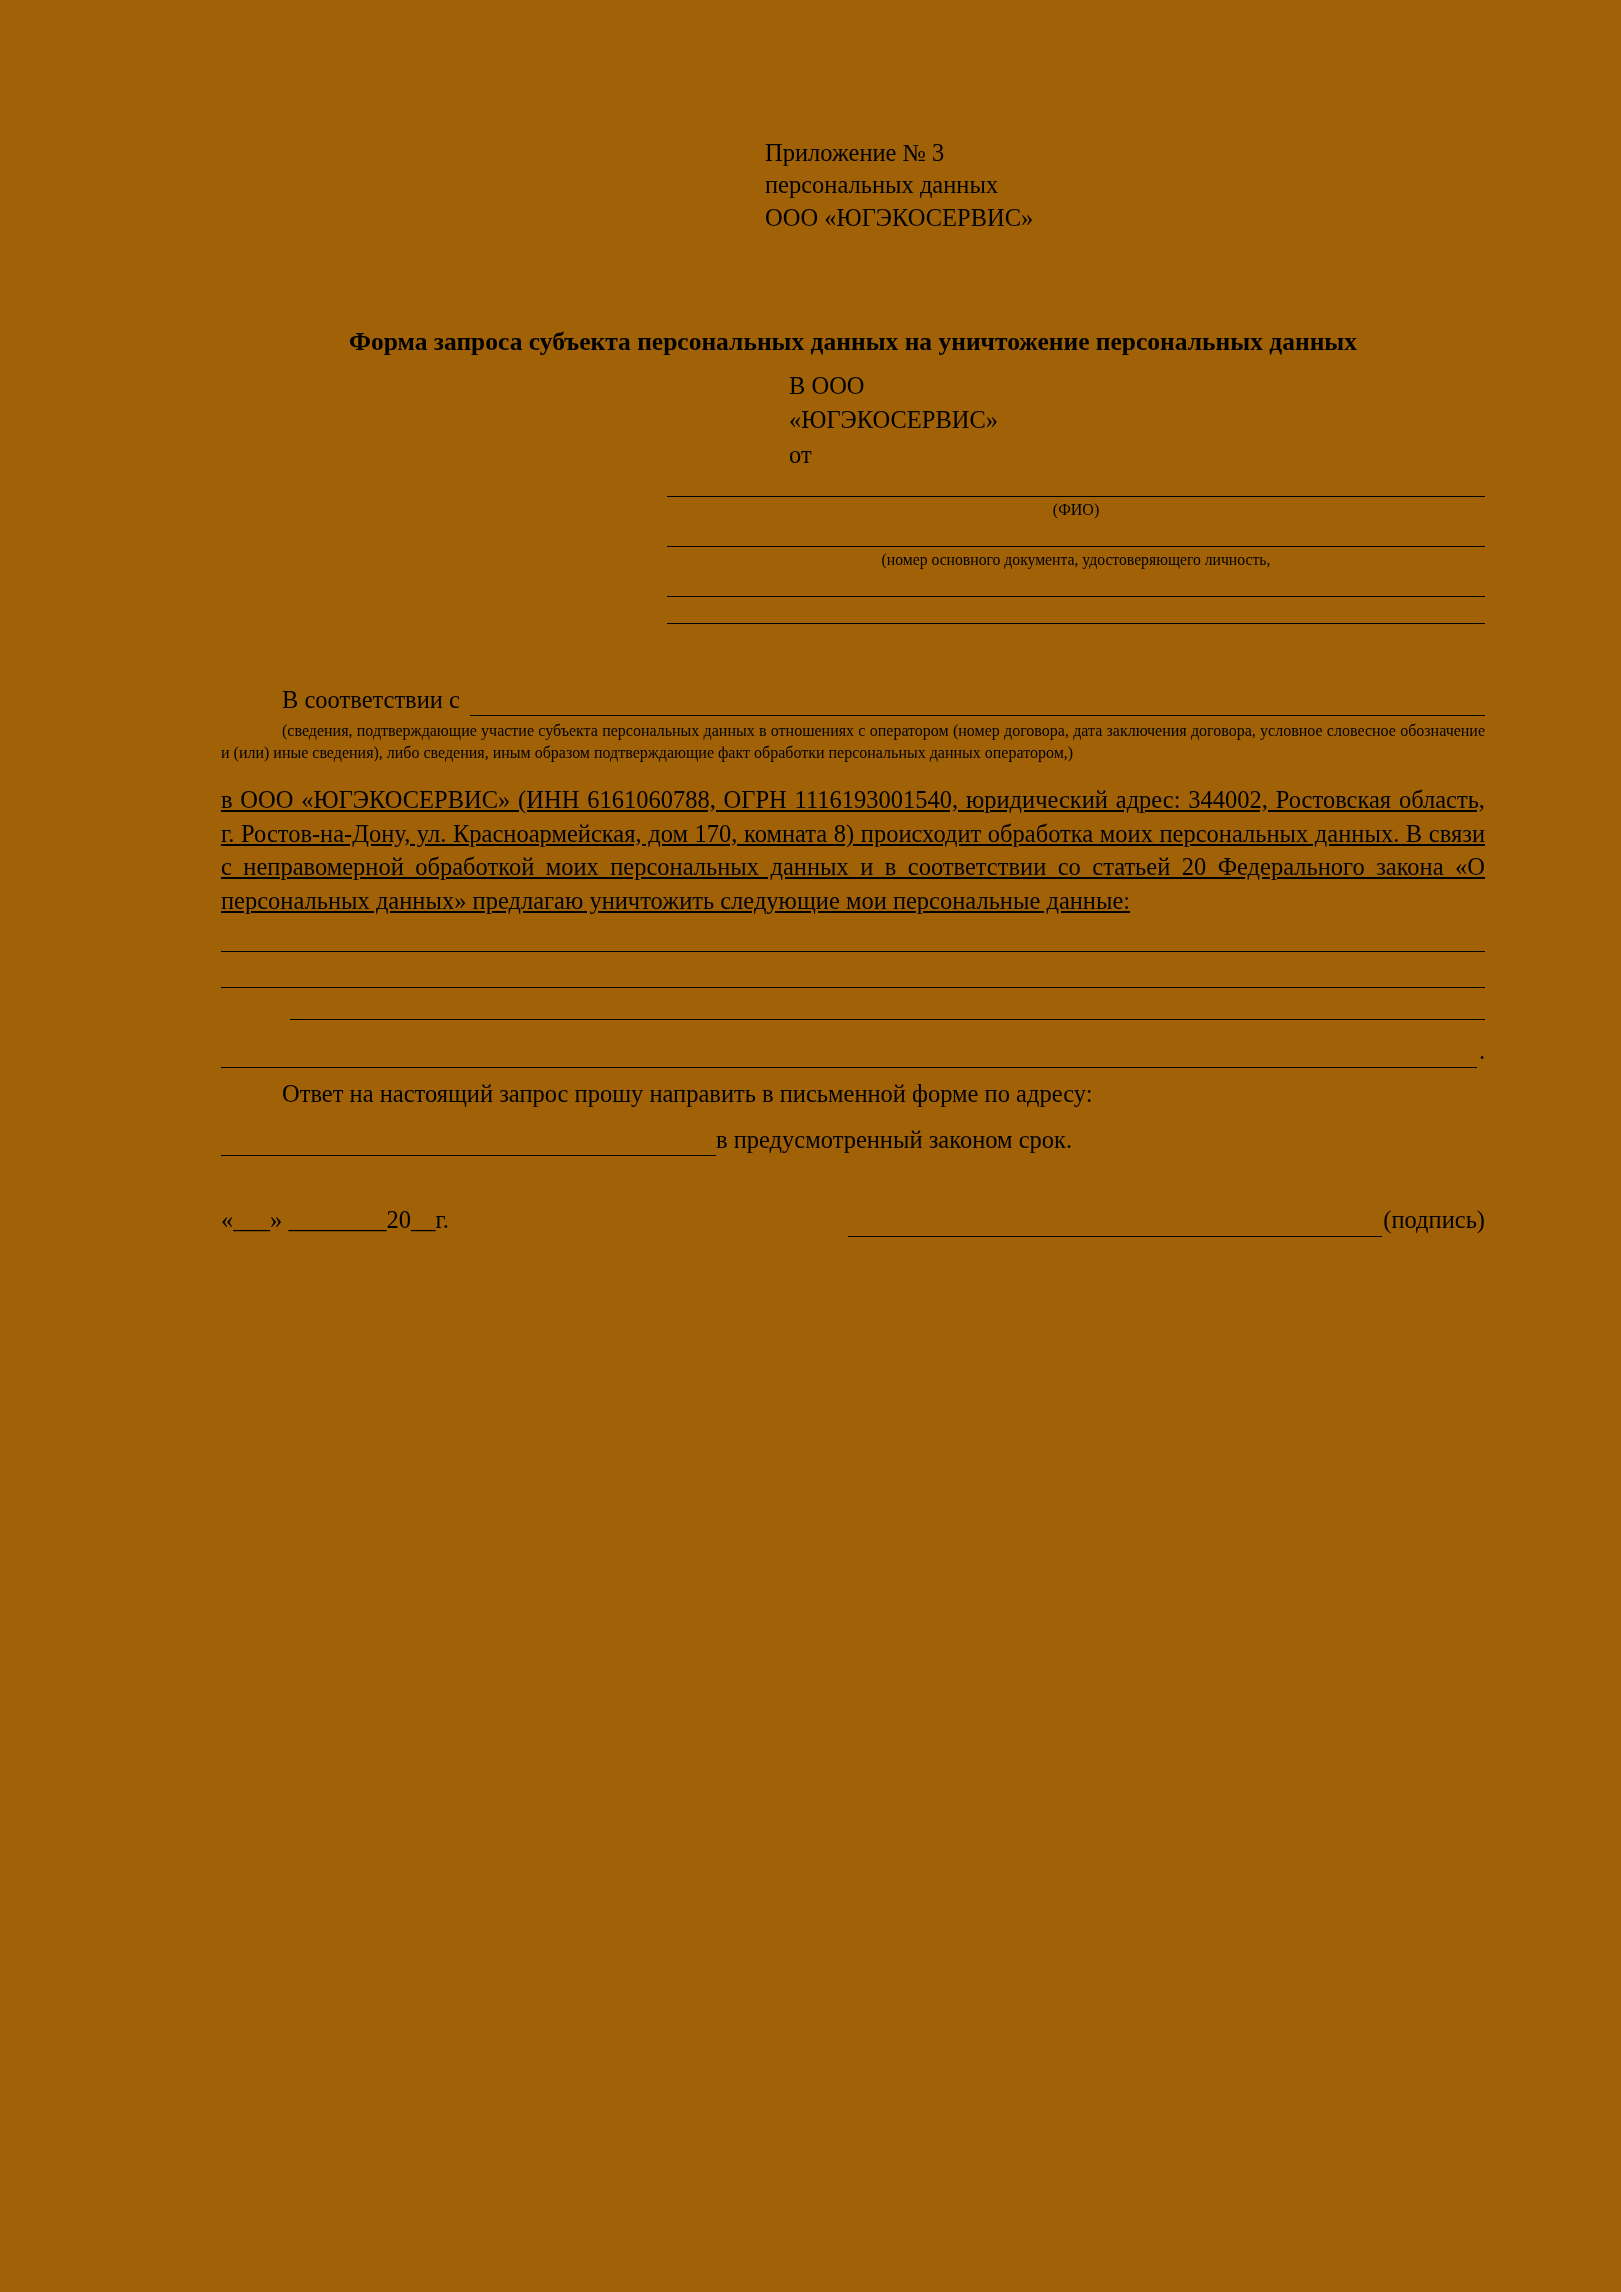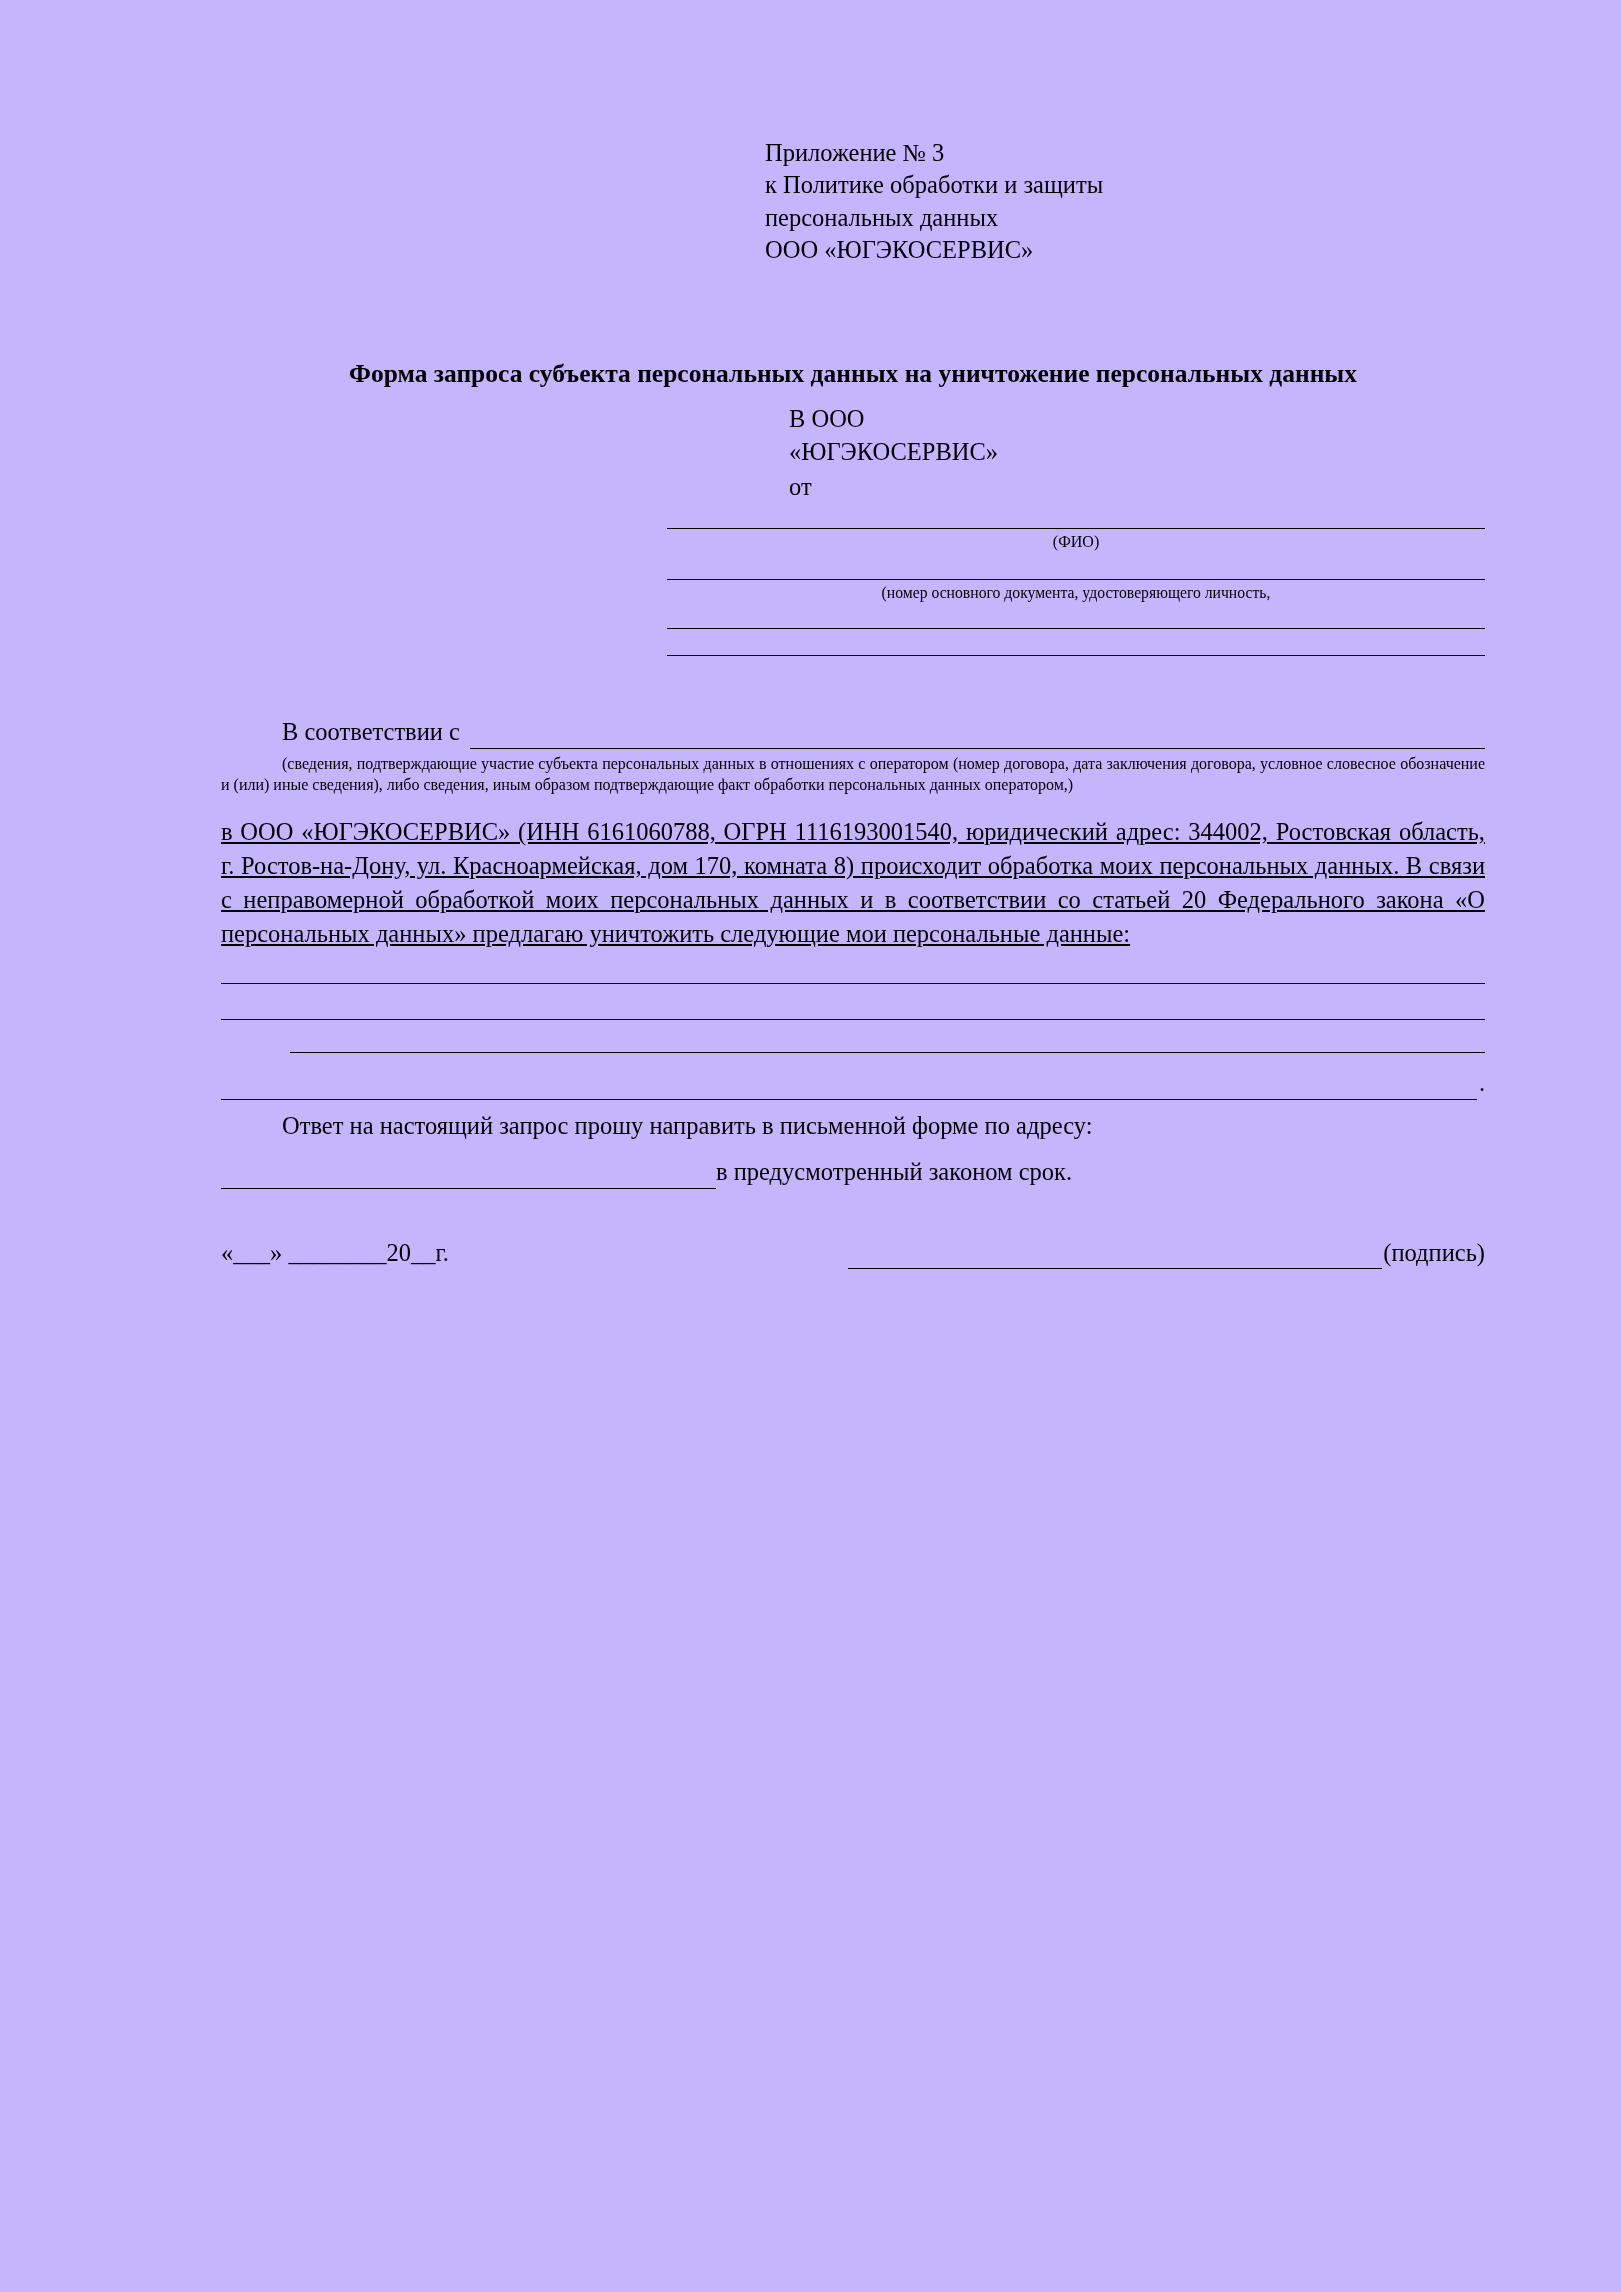--- a/index.html
+++ b/index.html
@@ -4,21 +4,21 @@
 <style>
   html, body {
     margin: 0;
     padding: 0;
     background: #ffffff;
   }
   .page {
     position: relative;
     width: 1621px;
     height: 2293px;
-    background: #c4b5fd;
+    background: #a16207;
     font-family: "Liberation Serif", serif;
     color: #000000;
     box-sizing: border-box;
     padding: 8px;
     overflow: hidden;
   }
   .inner {
     position: absolute;
     left: 221px;
     top: 137px;
@@ -210,21 +210,20 @@
   }
 </style>
 </head>
 <body>
 
 <div class="page">
   <div class="inner">
 
     <div class="header-block">
       <div>Приложение № 3</div>
-      <div>к Политике обработки и защиты</div>
       <div>персональных данных</div>
       <div>ООО «ЮГЭКОСЕРВИС»</div>
     </div>
 
     <div class="doc-title">Форма запроса субъекта персональных данных на уничтожение персональных данных</div>
 
     <div class="addressee">
       <div class="ln">В ООО</div>
       <div class="ln">«ЮГЭКОСЕРВИС»</div>
       <div class="ln ot">от</div>

